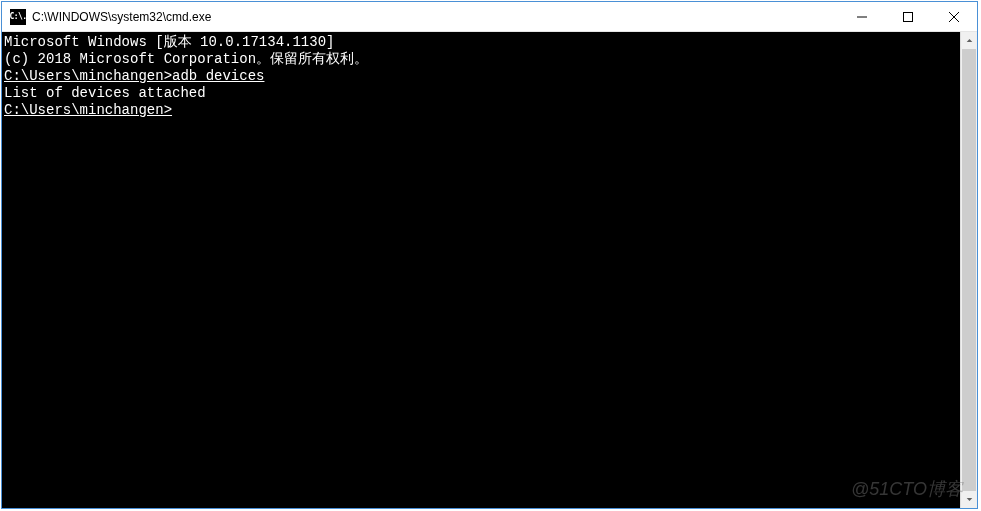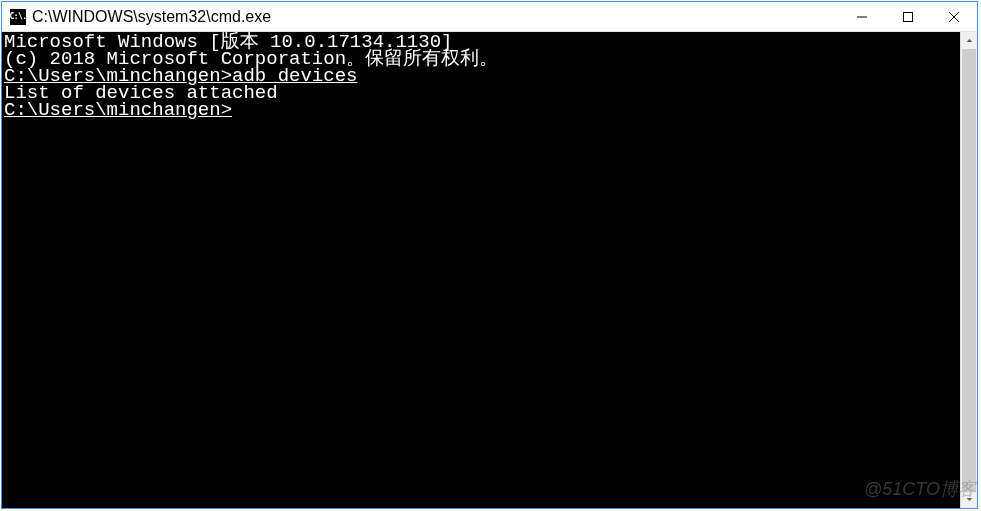--- a/index.html
+++ b/index.html
@@ -44,21 +44,21 @@
       align-items: center;
       justify-content: center;
       font-family: "Consolas", monospace;
       font-size: 8px;
       color: #fff;
       letter-spacing: -0.5px;
       font-weight: bold;
     }
     .titlebar-text {
       flex: 1;
-      font-size: 16px;
+      font-size: 12px;
       color: #000;
       white-space: nowrap;
       overflow: hidden;
     }
     .titlebar-controls {
       display: flex;
       height: 100%;
     }
     .titlebar-btn {
       width: 46px;
@@ -77,21 +77,21 @@
     .content-wrap {
       flex: 1;
       display: flex;
       overflow: hidden;
     }
     .terminal {
       flex: 1;
       background: #000;
       color: #fff;
       font-family: "NSimSun", "SimSun", "Consolas", "Courier New", monospace;
-      font-size: 19px;
+      font-size: 14px;
       line-height: 17px;
       padding: 2px 0 0 2px;
       white-space: pre;
       overflow: hidden;
     }
     .scrollbar {
       width: 17px;
       background: #f0f0f0;
       display: flex;
       flex-direction: column;
@@ -126,21 +126,21 @@
     }
     .line {
       display: block;
     }
     .prompt-line {
       display: flex;
       text-decoration: underline;
     }
     .watermark {
       position: absolute;
-      right: 5px;
+      right: 18px;
       bottom: 10px;
       font-size: 18px;
       font-style: italic;
       color: rgba(120,120,120,0.45);
       font-family: "Microsoft YaHei", sans-serif;
       pointer-events: none;
     }
   </style>
 </head>
 <body>

